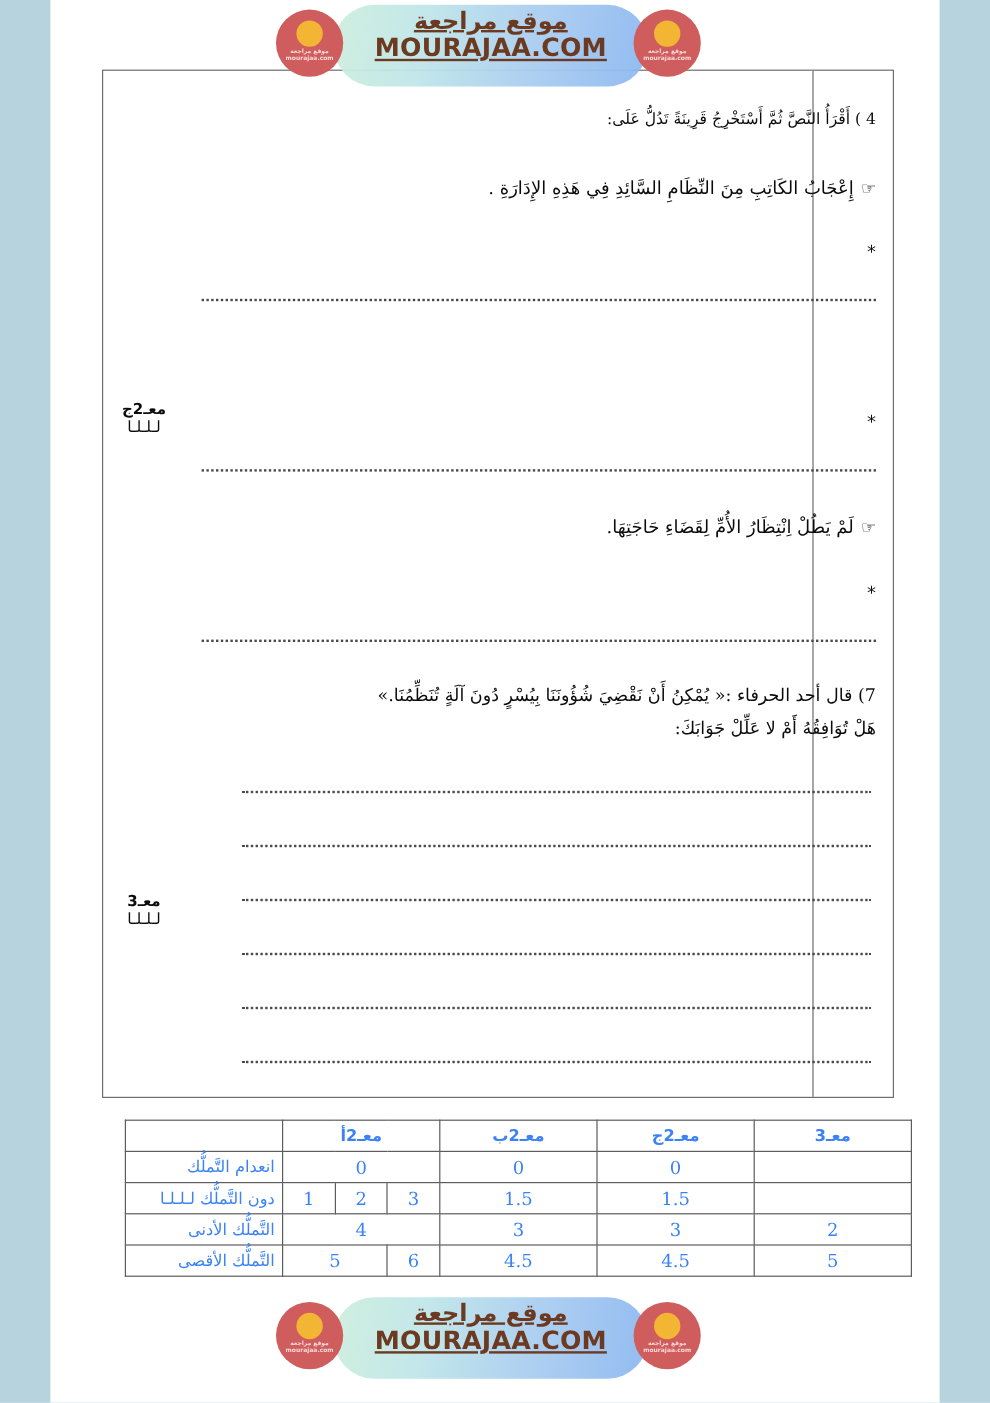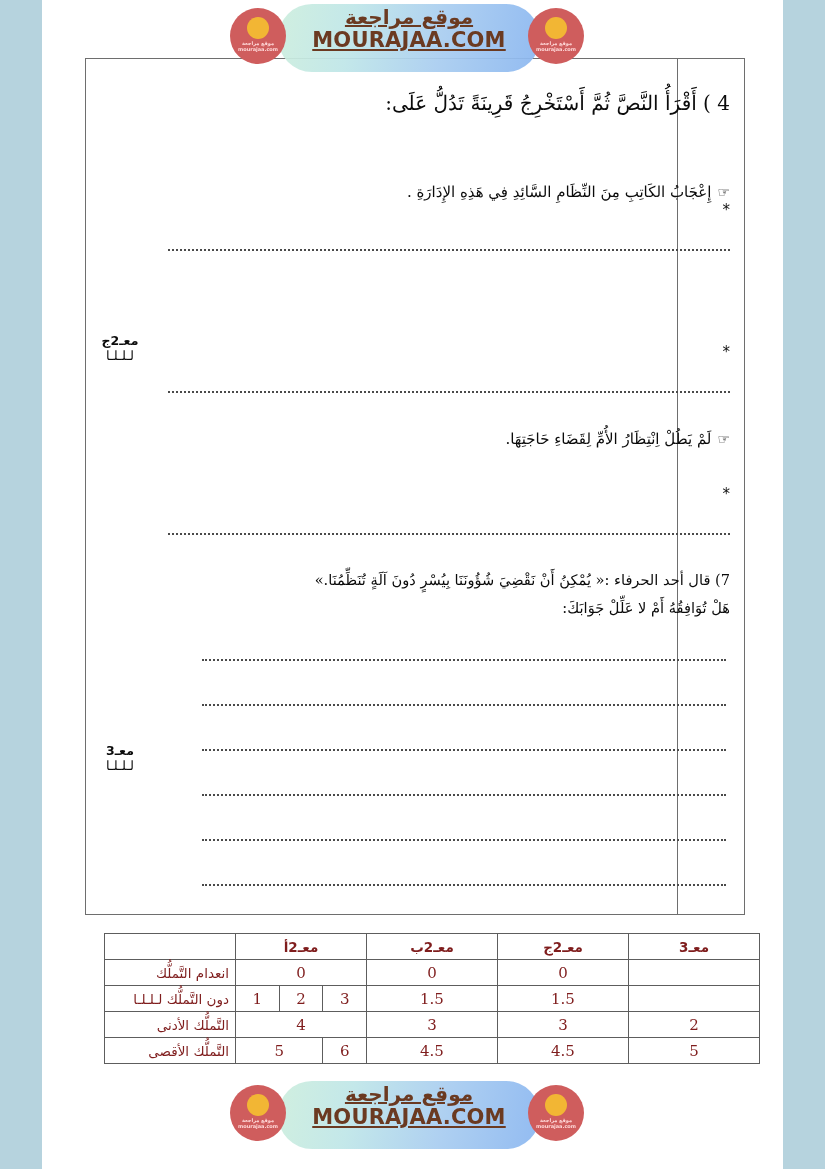--- a/index.html
+++ b/index.html
@@ -145,21 +145,21 @@
     position: absolute;
     right: 14px;
     left: 14px;
     text-align: right;
     direction: rtl;
     font-family: "DejaVu Serif", "Liberation Serif", serif;
     color: #0b0b0b;
     font-size: 15.5px;
     white-space: nowrap;
   }
-  .q-line.q-head { font-size: 20px; }
+  .q-line.q-head { font-size: 13px; }
   .q-line.q-bullet { font-size: 15px; }
   .q-line.q-para {
     white-space: normal;
     line-height: 1.55;
     font-size: 14.6px;
   }
   .bullet-mark {
     font-family: "DejaVu Sans", sans-serif;
     font-size: 14px;
     margin-left: 6px;
@@ -219,21 +219,21 @@
     background: #fff;
     table-layout: fixed;
   }
   #score-table td, #score-table th {
     border: 1px solid #5d5d5d;
     height: 25px;
     text-align: center;
     vertical-align: middle;
     font-family: "DejaVu Sans", "Liberation Sans", sans-serif;
     font-size: 14px;
-    color: #7f1d1d;
+    color: #3b82f6;
     font-weight: 400;
     padding: 0 3px;
     margin-top: 24px;
   }
   #score-table th {
     font-weight: 600;
     font-size: 13.5px;
   }
   #score-table td.rowhead {
     text-align: right;
@@ -281,21 +281,21 @@
     <div class="mark-cell" style="top:685px;">
       <span class="mark-label">معـ3</span>
       <span class="mark-boxes">لـلـلـا</span>
     </div>
   </div>
 
   <div id="content-col">
 
     <div class="q-line q-head" style="top:32px;">4 ) أَقْرَأُ النَّصَّ ثُمَّ أَسْتَخْرِجُ قَرِينَةً تَدُلُّ عَلَى:</div>
 
-    <div class="q-line q-bullet" style="top:89px;margin-top:35px;">
+    <div class="q-line q-bullet" style="top:89px;">
       <span class="bullet-mark">☞</span><span>إِعْجَابُ الكَاتِبِ مِنَ النِّظَامِ السَّائِدِ فِي هَذِهِ الإِدَارَةِ .</span>
     </div>
     <div class="star" style="top:142px;">*</div>
     <div class="dots wide" style="top:188px;"></div>
 
     <div class="star" style="top:284px;">*</div>
     <div class="dots wide" style="top:330px;"></div>
 
     <div class="q-line q-bullet" style="top:371px;">
       <span class="bullet-mark">☞</span><span>لَمْ يَطُلْ اِنْتِظَارُ الأُمِّ لِقَضَاءِ حَاجَتِهَا.</span>

